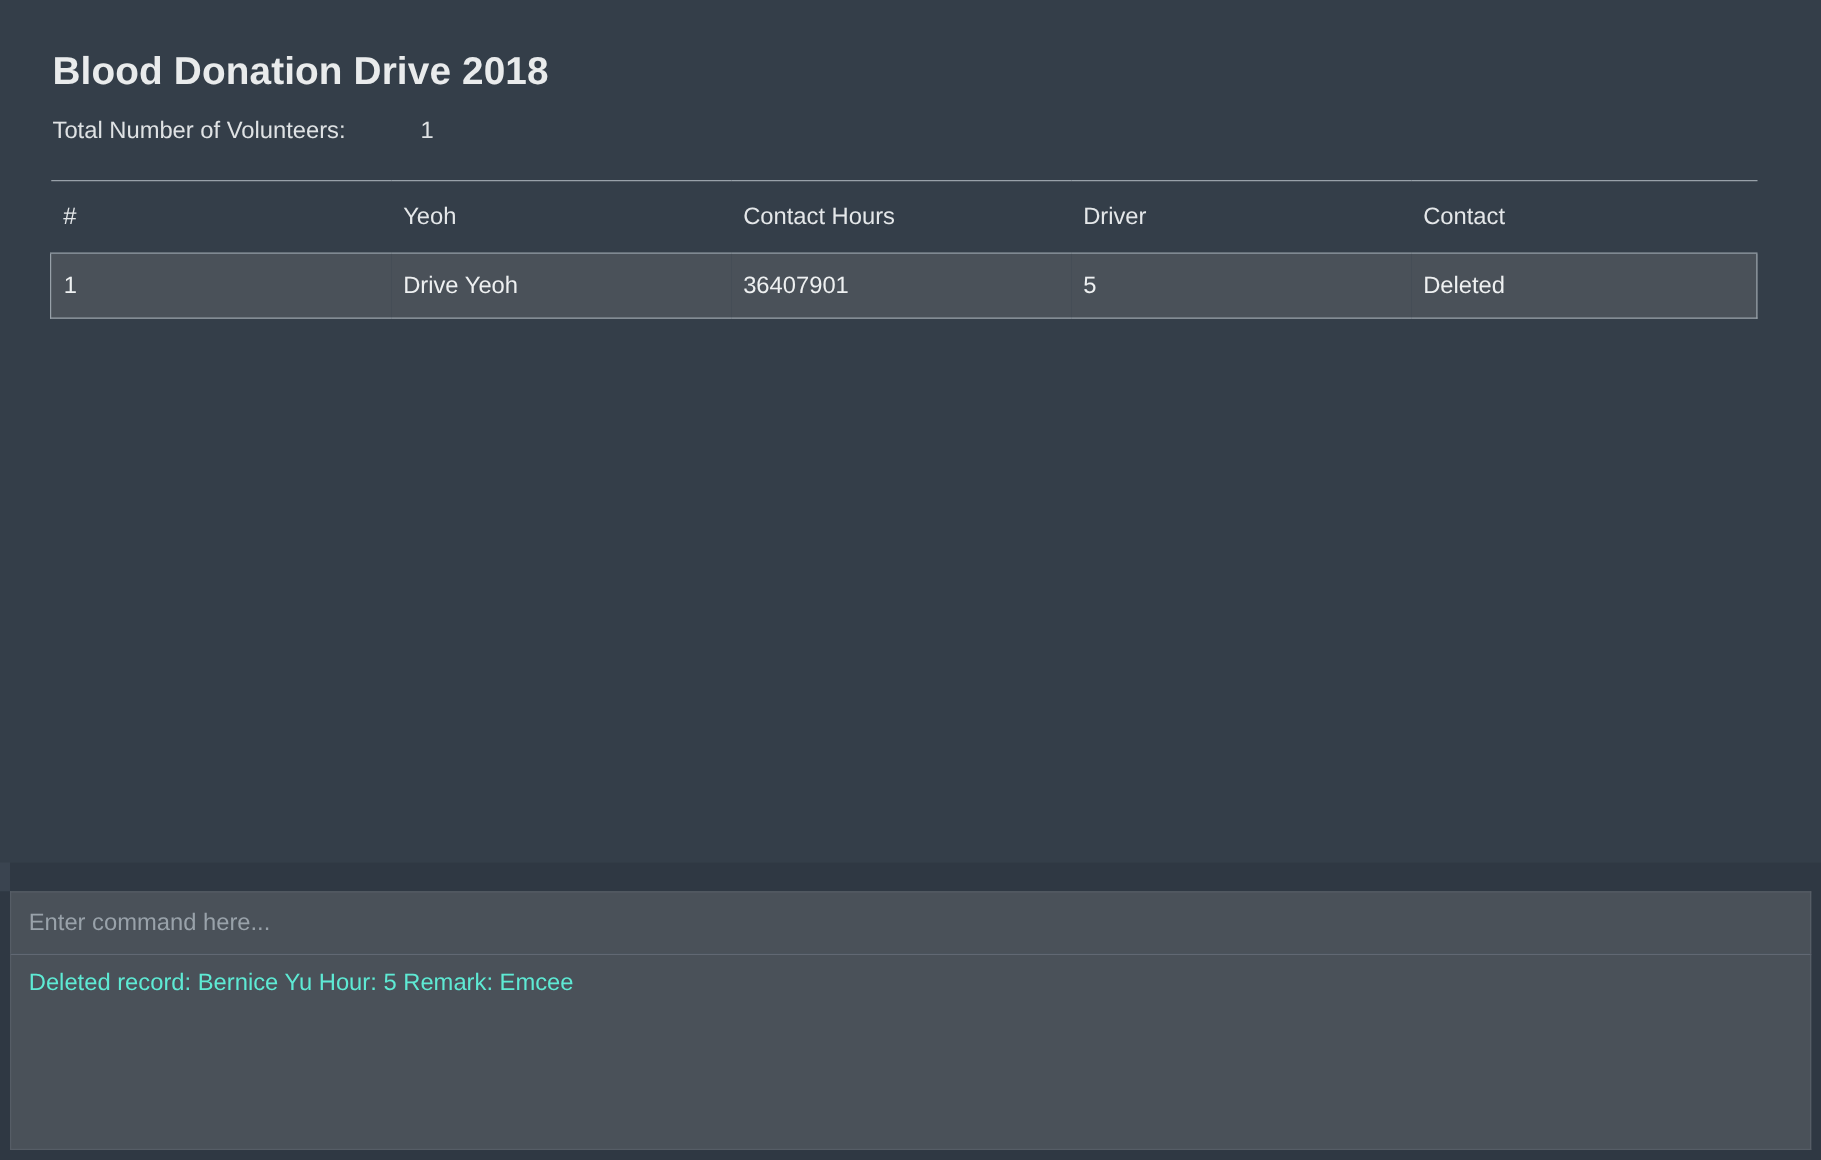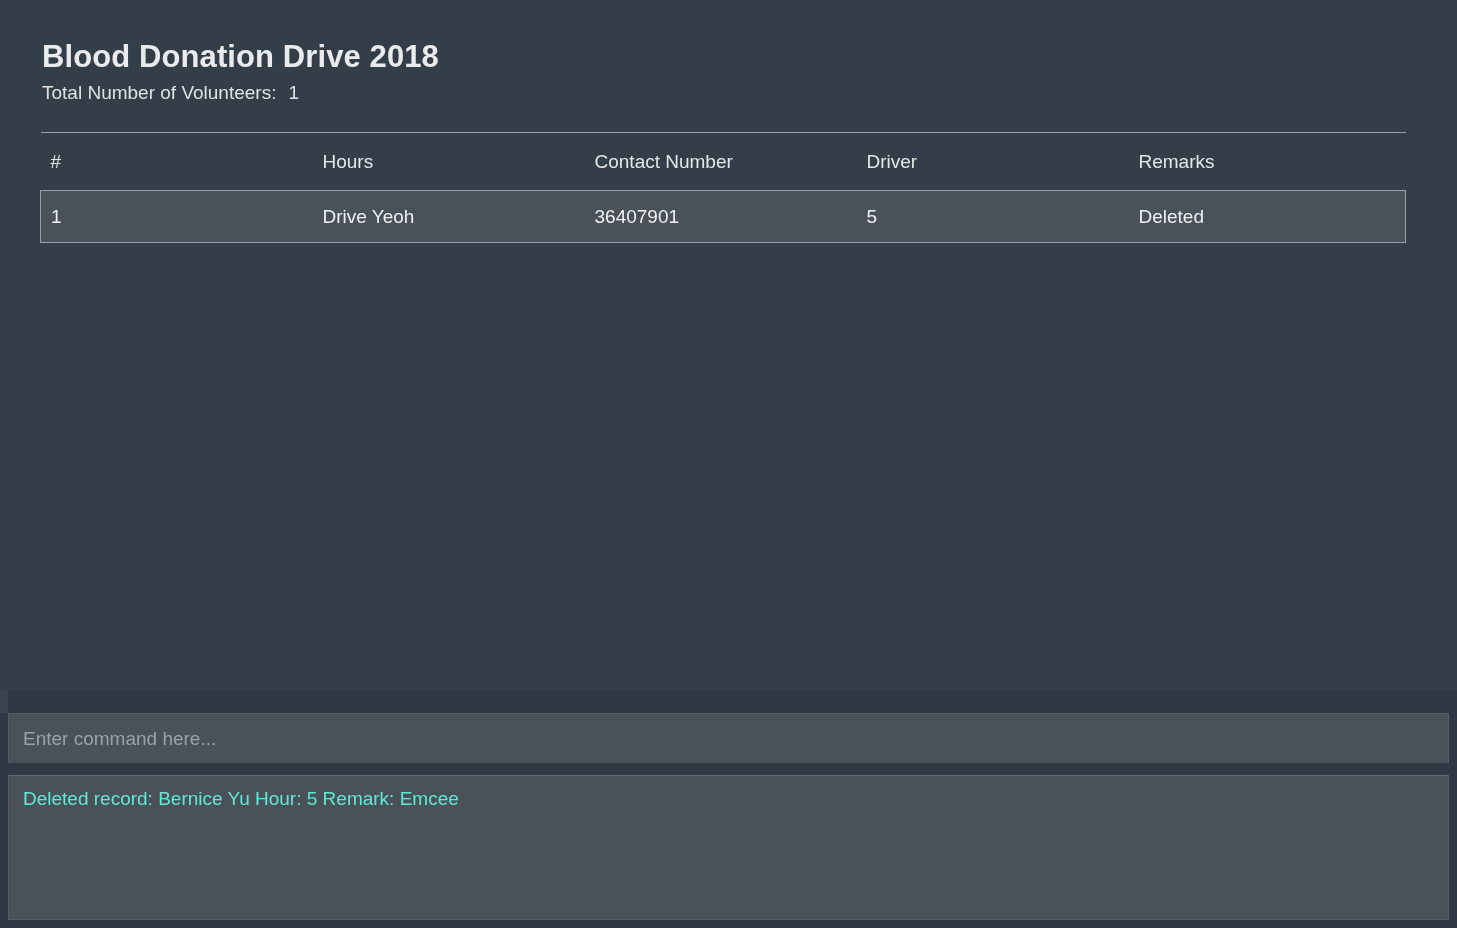--- a/index.html
+++ b/index.html
@@ -48,27 +48,28 @@
   .page-title {
     font-size: 31px;
     font-weight: bold;
     letter-spacing: 0.1px;
     color: #e9ebec;
     line-height: 38px;
     margin-left: 2px;
   }
 
   .summary-line {
-    margin-top: 4px;
+    margin-top: 16px;
     margin-left: 2px;
     font-size: 19px;
     color: #dfe2e4;
     line-height: 26px;
     display: flex;
     align-items: baseline;
+    gap: 48px;
   }
   .summary-count { margin-left: 12px; }
 
   .volunteer-table {
     margin-top: 26px;
     width: 1365px;
     border-collapse: collapse;
     table-layout: fixed;
   }
 
@@ -119,21 +120,20 @@
 
   
   .command-region {
     position: relative;
     width: 1457px;
     flex: 1 1 auto;
     background: #2f3843;
     padding: 0 8px 8px 8px;
     display: flex;
     flex-direction: column;
-    gap: 12px;
   }
 
   .command-box {
     width: 100%;
     height: 50px;
     background: #4a5159;
     border: 1px solid #565d66;
     border-bottom: none;
     display: flex;
     align-items: center;
@@ -195,24 +195,24 @@
       <colgroup>
         <col class="col-index">
         <col class="col-name">
         <col class="col-contact">
         <col class="col-hours">
         <col class="col-remarks">
       </colgroup>
       <thead>
         <tr>
           <th>#</th>
-          <th>Hours</th>
-          <th>Contact Number</th>
+          <th>Yeoh</th>
+          <th>Contact Hours</th>
           <th>Driver</th>
-          <th>Remarks</th>
+          <th>Contact</th>
         </tr>
       </thead>
       <tbody>
         <tr>
           <td>1</td>
           <td>Drive Yeoh</td>
           <td>36407901</td>
           <td>5</td>
           <td>Deleted</td>
         </tr>

